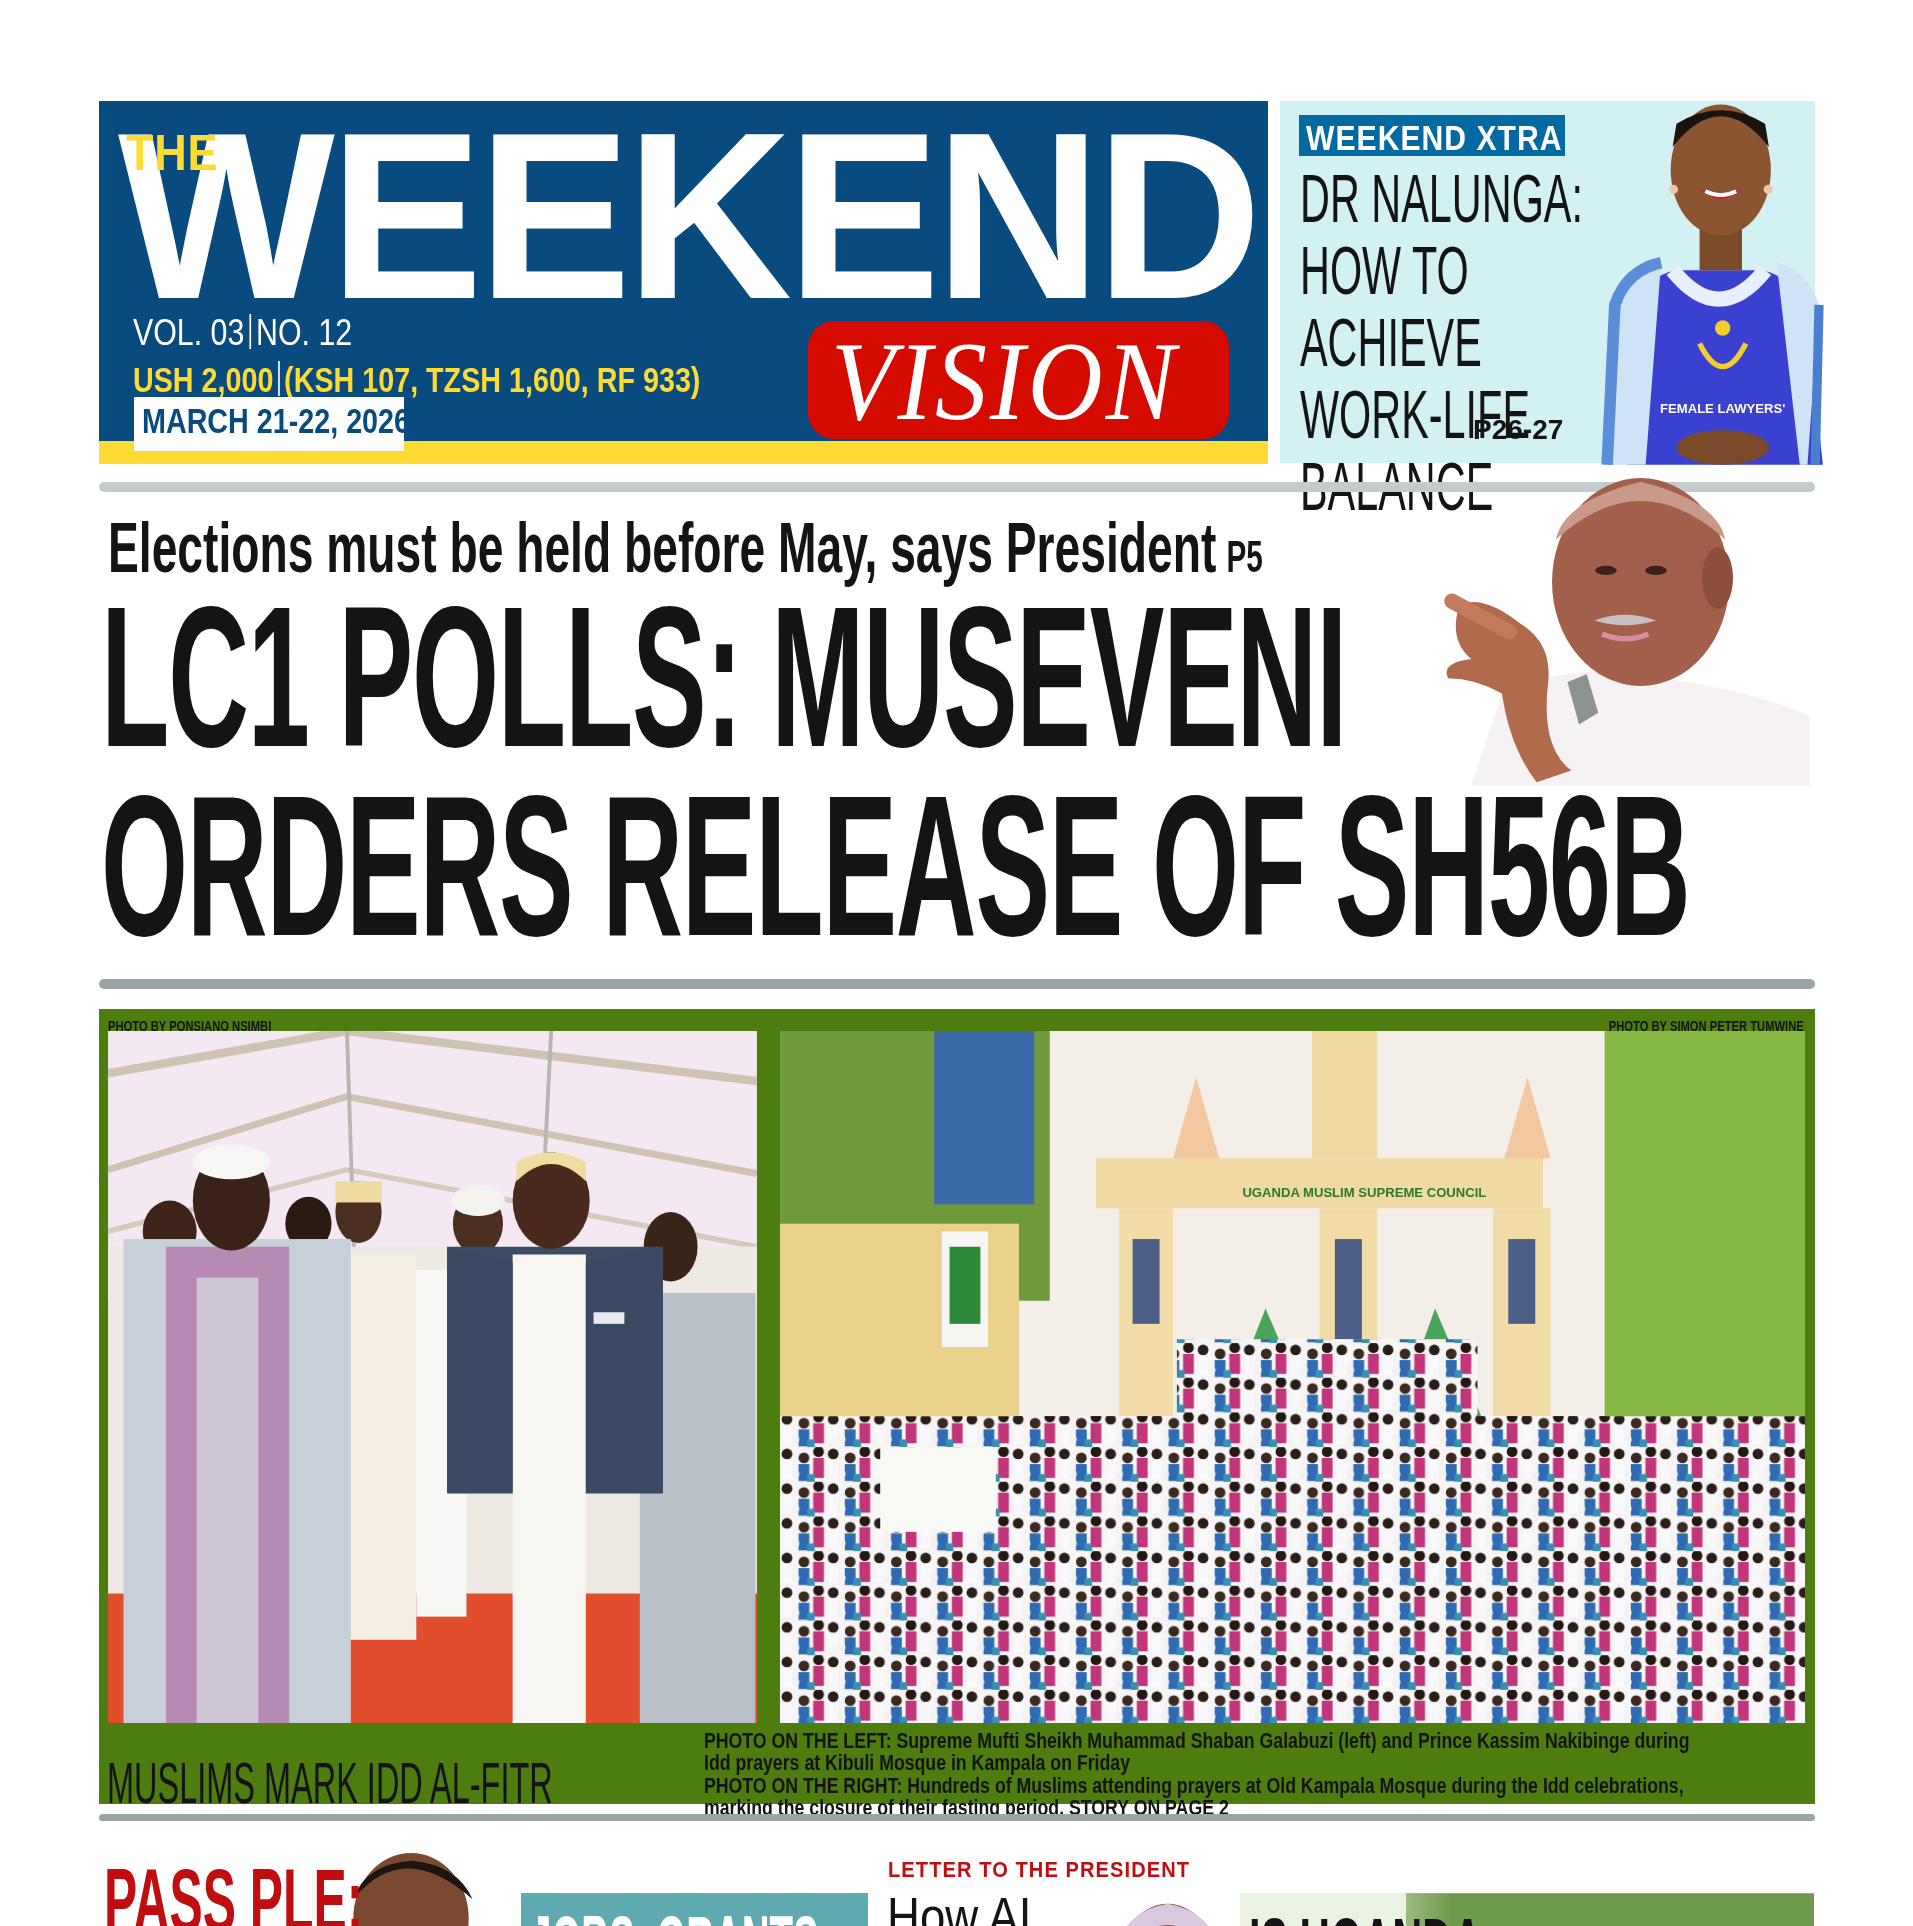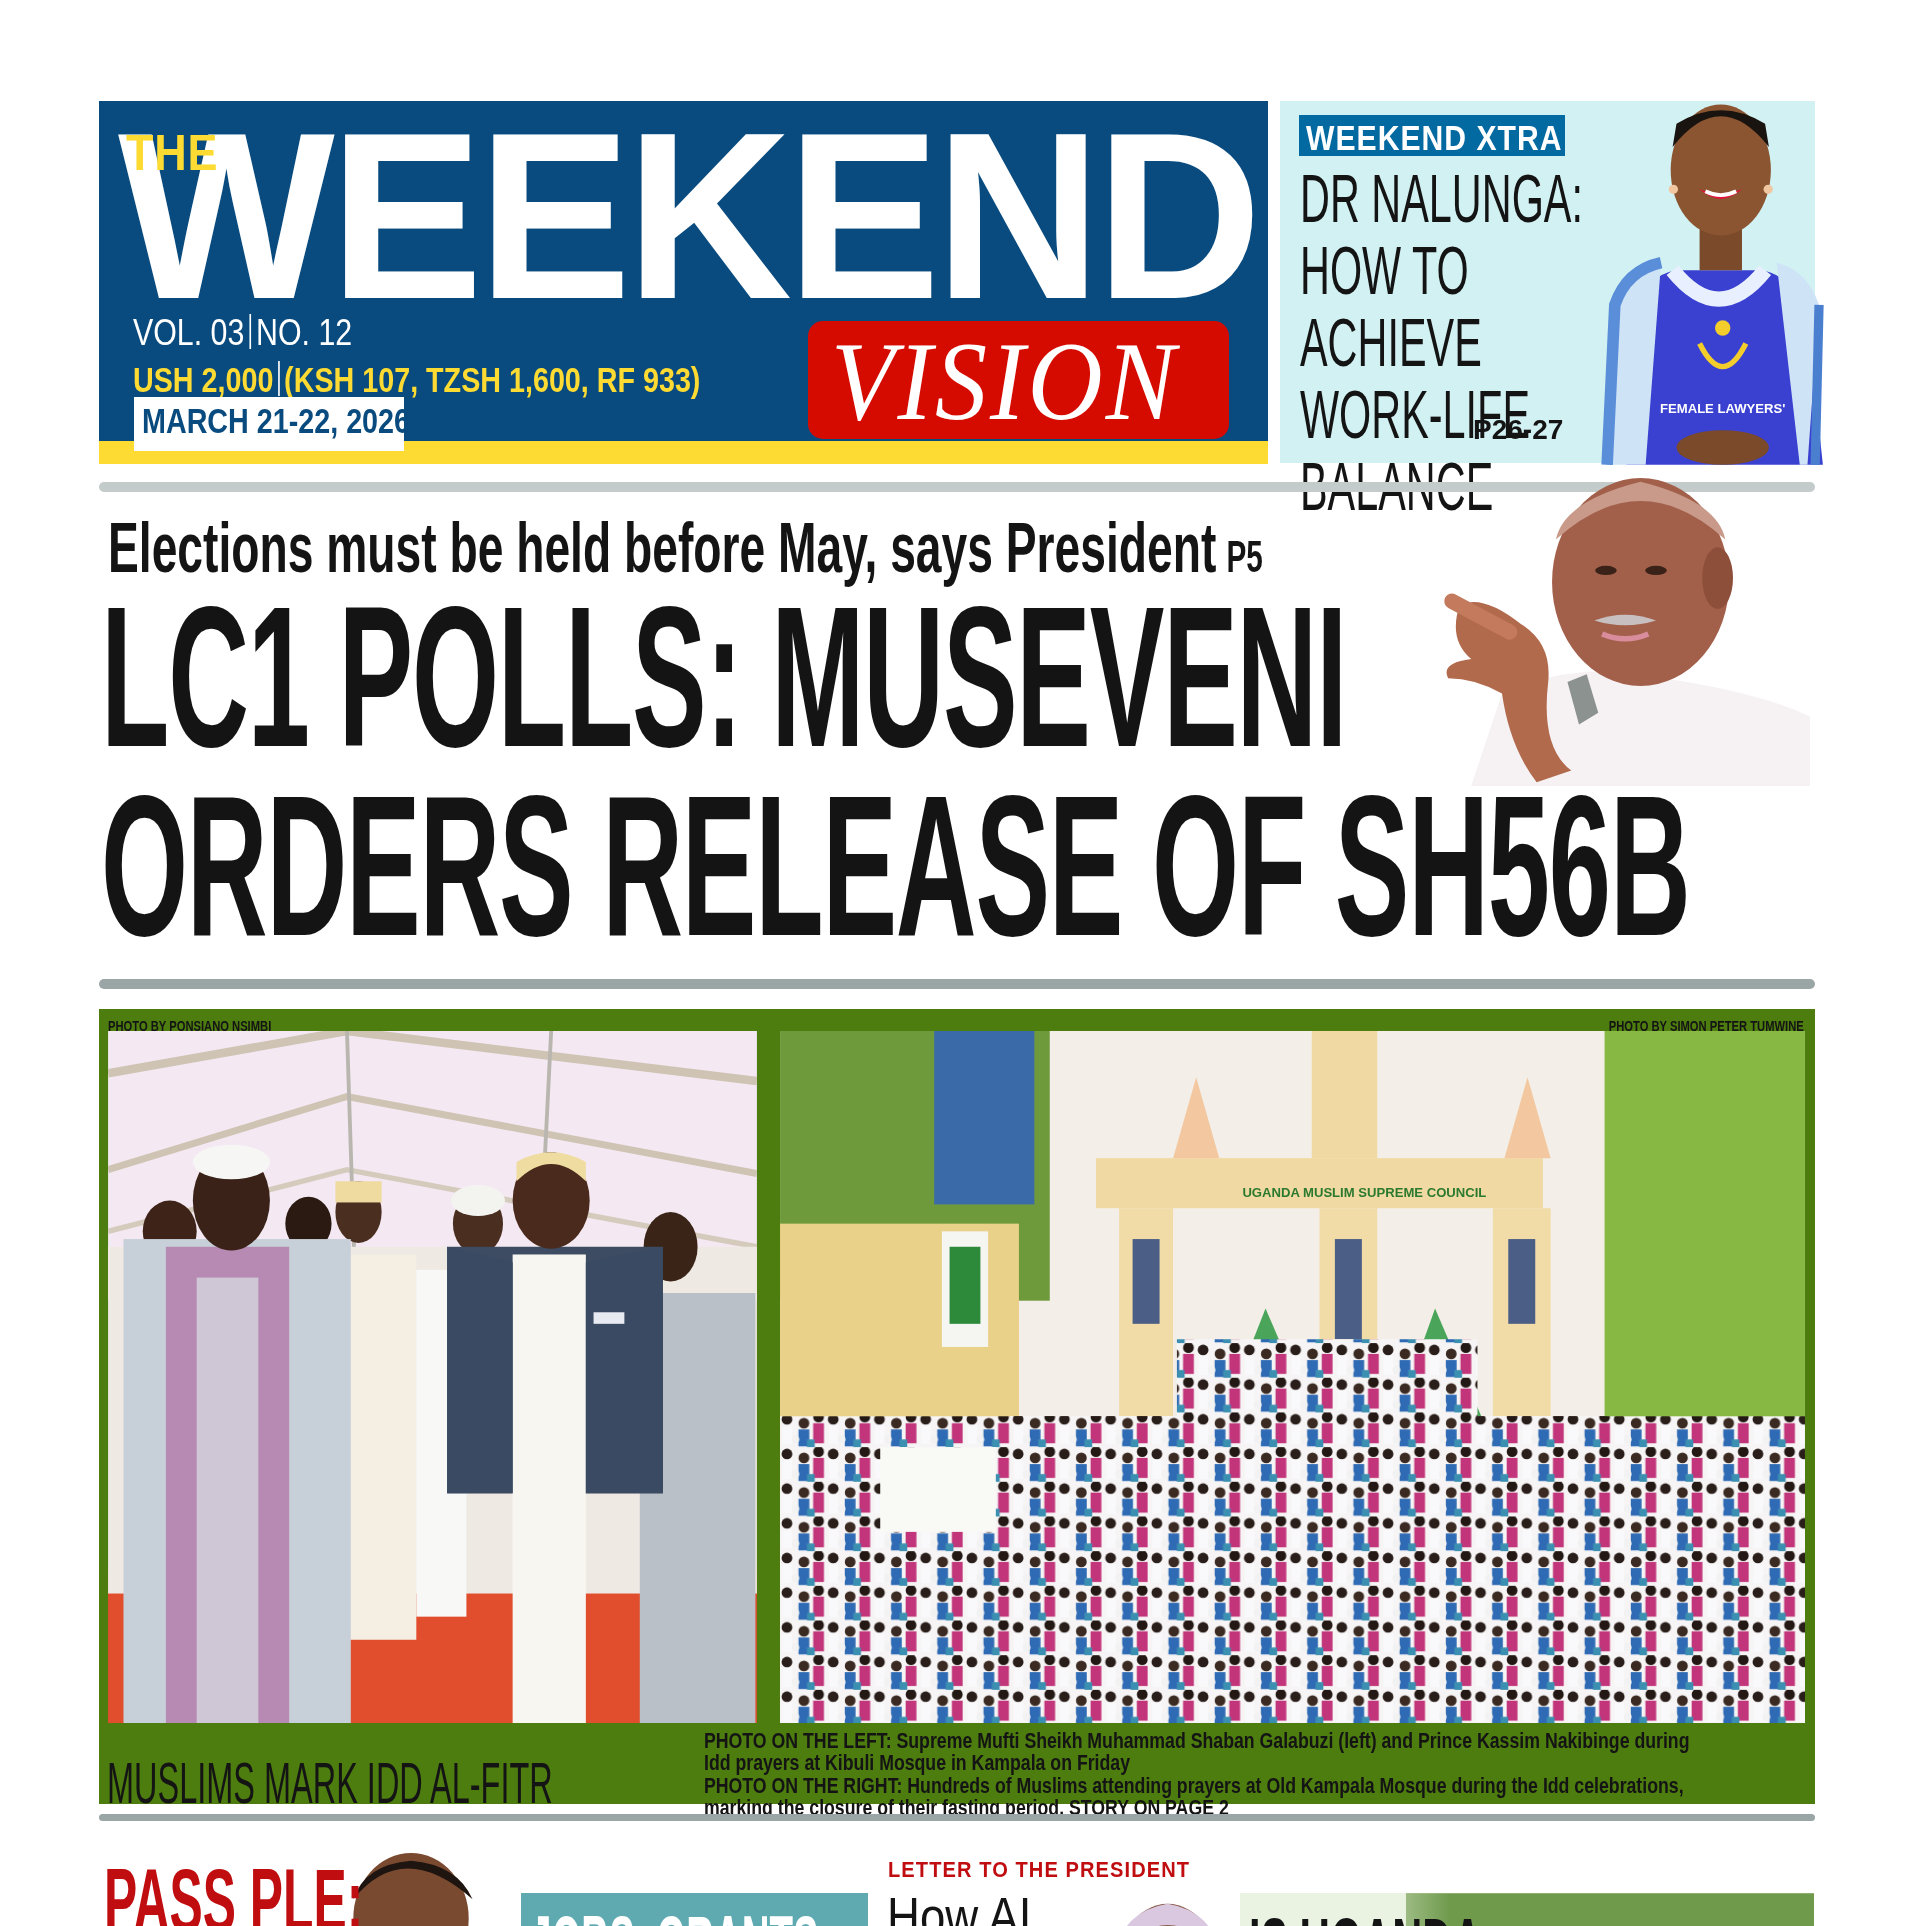--- a/index.html
+++ b/index.html
@@ -12,21 +12,21 @@
   #masthead .blue { position: absolute; left: 0; top: 0; width: 1169px; height: 340px; background: #094b7e; }
   #masthead .yellow { position: absolute; left: 0; top: 340px; width: 1169px; height: 23px; background: #fedb32; }
   .the-label { left: 27px; top: 24px; font-weight: 700; font-size: 45px; color: #fedb32; letter-spacing: 0.8px; transform: scaleY(1.1); transform-origin: top left; }
   .weekend-word { left: 19px; top: 0px; width: 1117px; height: 239px; font-weight: 700; font-size: 247px; line-height: 239px; color: #ffffff; letter-spacing: -5.4px; transform: scaleX(0.93) scaleY(0.96); transform-origin: left top; white-space: nowrap; }
   .vol-line { left: 34px; top: 211px; font-size: 37px; color: #ffffff; transform: scaleX(0.82); transform-origin: left top; white-space: nowrap; }
   .vol-line .sep { display: inline-block; width: 1.9px; height: 35px; background: #fff; margin: 0 6.2px; vertical-align: -3.9px; }
   .price-line { left: 34px; top: 259px; font-size: 35px; font-weight: 700; color: #fedb32; transform: scaleX(0.82); transform-origin: left top; white-space: nowrap; }
   .price-line .sep { display: inline-block; width: 2.3px; height: 35px; background: #fff; margin: 0 5.4px; vertical-align: -3.9px; }
   .date-box { left: 35px; top: 296px; width: 270px; height: 54px; background: #ffffff; }
   .date-box span { position: absolute; left: 7.7px; top: 3.9px; font-weight: 700; font-size: 35px; color: #094b7e; transform: scaleX(0.82); transform-origin: left top; white-space: nowrap; }
-  .vision-box { left: 709px; top: 220px; width: 421px; height: 118px; background: #d60b00; border-radius: 15px; }
+  .vision-box { left: 709px; top: 220px; width: 421px; height: 118px; background: #d60b00; border-radius: 26px; }
   .vision-box span { position: absolute; left: 23px; top: 7.7px; font-family: "Liberation Serif", serif; font-style: italic; font-size: 112px; line-height: 104px; color: #ffffff; letter-spacing: 3.1px; transform: scaleX(0.93); transform-origin: left top; white-space: nowrap; }
 
   
   #xtra { left: 1280px; top: 101px; width: 535px; height: 362px; background: #d2f1f3; overflow: visible; }
   .xtra-tag { left: 18.5px; top: 14.3px; width: 266px; height: 41px; background: #0369a1; }
   .xtra-tag span { position: absolute; left: 7px; top: 3.1px; font-weight: 700; font-size: 35px; color: #ffffff; letter-spacing: 1.2px; transform: scaleX(0.86); transform-origin: left top; white-space: nowrap; }
   .xtra-head { left: 20px; top: 62px; font-size: 69px; line-height: 72px; color: #141414; transform: scaleX(0.6); transform-origin: left top; white-space: nowrap; }
   .xtra-pages { left: 193px; top: 313px; font-weight: 700; font-size: 28px; color: #141414; white-space: nowrap; }
   .xtra-photo { left: 304px; top: -11.6px; width: 262px; height: 376px; }
 

